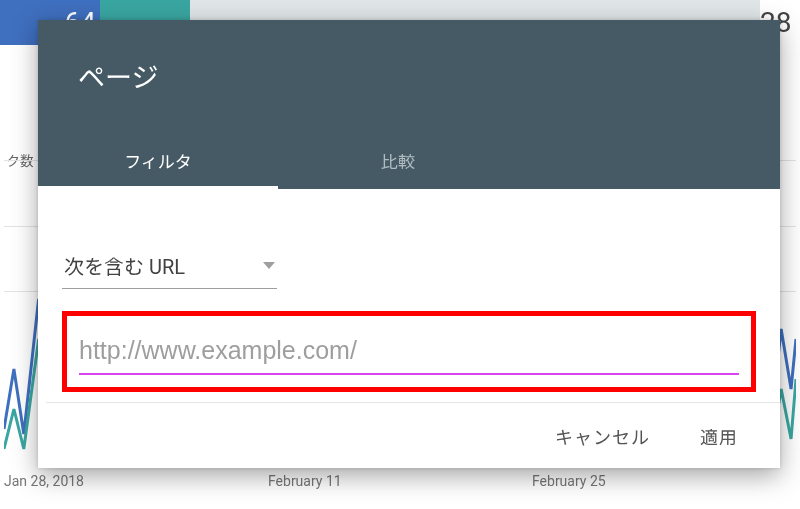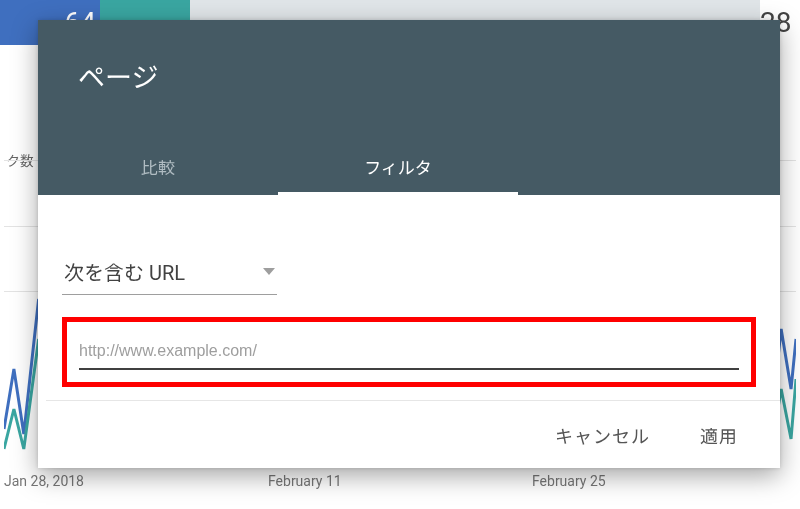--- a/index.html
+++ b/index.html
@@ -141,22 +141,22 @@
       margin-left: 30px;
     }
     .url-highlight {
       border: 5px solid #ff0000;
       margin-top: 22px;
       padding: 18px 12px 12px 12px;
     }
     .url-input {
       width:100%;
       border:none;
-      border-bottom:2px solid #404040;
-      font-size:16px;
+      border-bottom:2px solid #d946ef;
+      font-size:25px;
       color:#ec4899;
       outline:none;
       padding: 2px 0 8px 0;
       background:transparent;
     }
     .url-input::placeholder {
       color:#9e9e9e;
     }
     .modal-footer {
       height: 68px;
@@ -201,22 +201,22 @@
       <span>February 11</span>
       <span>February 25</span>
     </div>
   </div>
 </div>
 
 <div class="modal">
   <div class="modal-header">
     <div class="modal-title">ページ</div>
     <div class="modal-tabs">
+      <div class="tab active">フィルタ</div>
       <div class="tab">比較</div>
-      <div class="tab active">フィルタ</div>
     </div>
   </div>
   <div class="modal-body">
     <div class="dropdown">
       <span>次を含む URL</span>
       <span class="arrow"></span>
     </div>
     <div class="url-highlight">
       <input class="url-input" type="text" placeholder="http://www.example.com/" style="">
     </div>

